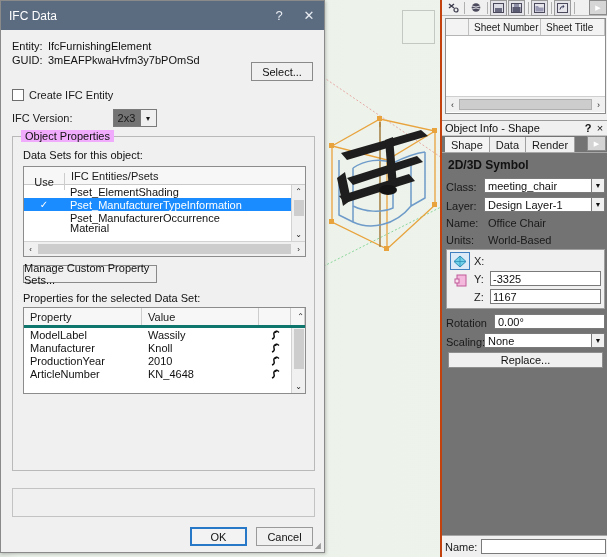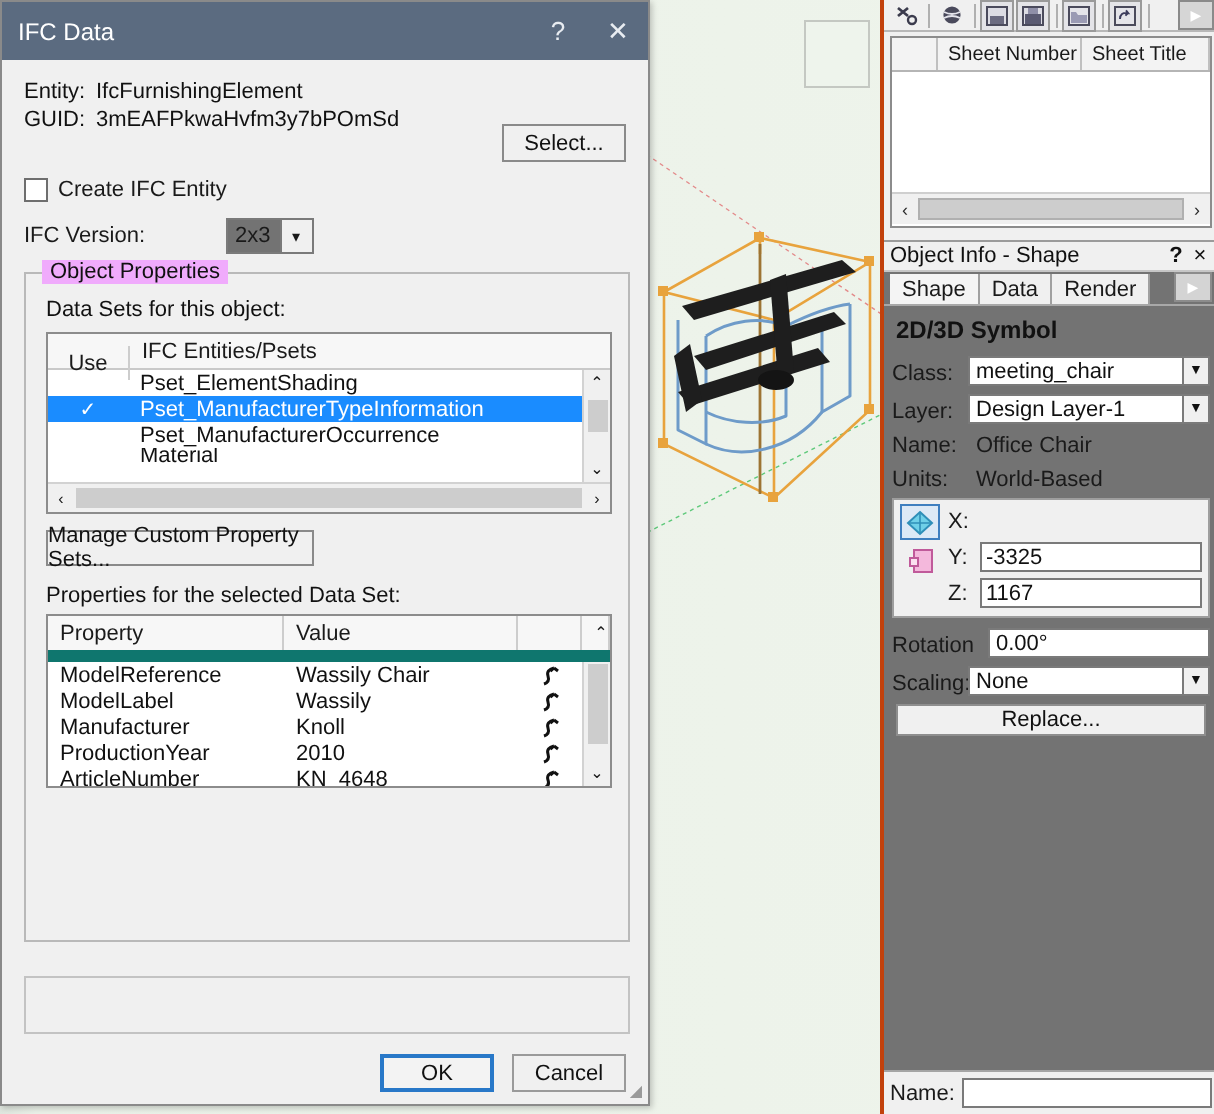--- a/index.html
+++ b/index.html
@@ -280,21 +280,21 @@
   }
   #props-lbl { position: absolute; left: 10px; top: 155px; text-align: center; }
 
   
   #props-table {
     position: absolute; left: 10px; top: 170px; width: 283px; height: 87px;
     background: #fff; border: 1px solid #8c8c8c; box-sizing: border-box;
     display: flex; flex-direction: column;
   }
   #pt-head {
-    height: 17px; background: #f7f7f7; border-bottom: 6px solid #0f766e;
+    height: 17px; background: #f7f7f7; border-bottom: 3px solid #0f766e;
     display: flex; align-items: center; font-size: 11px; flex: none;
   }
   #pt-head .pth {
     height: 100%; display: flex; align-items: center; padding-left: 6px;
     border-right: 1px solid #cdcdcd; box-sizing: border-box;
   }
   .pth.c1 { width: 118px; }
   .pth.c2 { width: 117px; }
   .pth.c3 { width: 32px; }
   .pth.c4 { width: 14px; justify-content: center; padding-left: 0; font-size: 8px; }
@@ -616,29 +616,20 @@
 
       <div id="props-table">
         <div id="pt-head">
           <div class="pth c1">Property</div>
           <div class="pth c2">Value</div>
           <div class="pth c3"></div>
           <div class="pth c4">⌃</div>
         </div>
         <div id="pt-rows">
           <div class="pt-row">
-            <div class="p1">ModelReference</div>
-            <div class="p2">Wassily Chair</div>
-            <div class="p3">
-                <svg width="9" height="10" viewBox="0 0 9 10">
-                  <path d="M6,1 Q2,2 3,5 Q4,8 1,9 M6,1 L8,2.5 M6,1 L4.2,2.6" stroke="#111" stroke-width="1.5" fill="none"></path>
-                </svg>
-              </div>
-          </div>
-          <div class="pt-row">
             <div class="p1">ModelLabel</div>
             <div class="p2">Wassily</div>
             <div class="p3">
                 <svg width="9" height="10" viewBox="0 0 9 10">
                   <path d="M6,1 Q2,2 3,5 Q4,8 1,9 M6,1 L8,2.5 M6,1 L4.2,2.6" stroke="#111" stroke-width="1.5" fill="none"></path>
                 </svg>
               </div>
           </div>
           <div class="pt-row">
             <div class="p1">Manufacturer</div>

